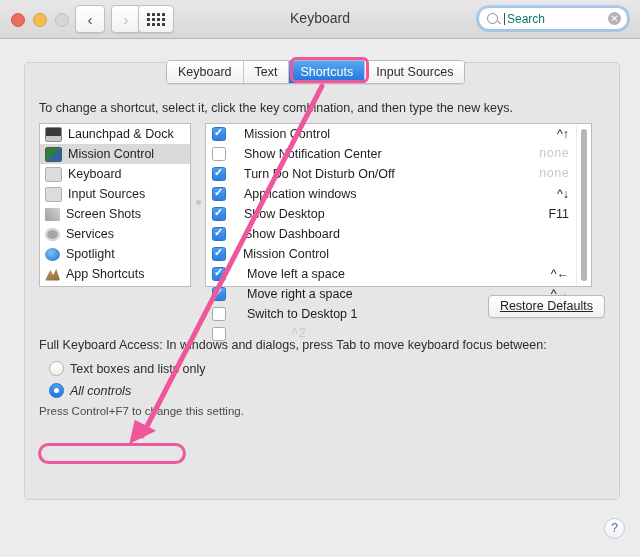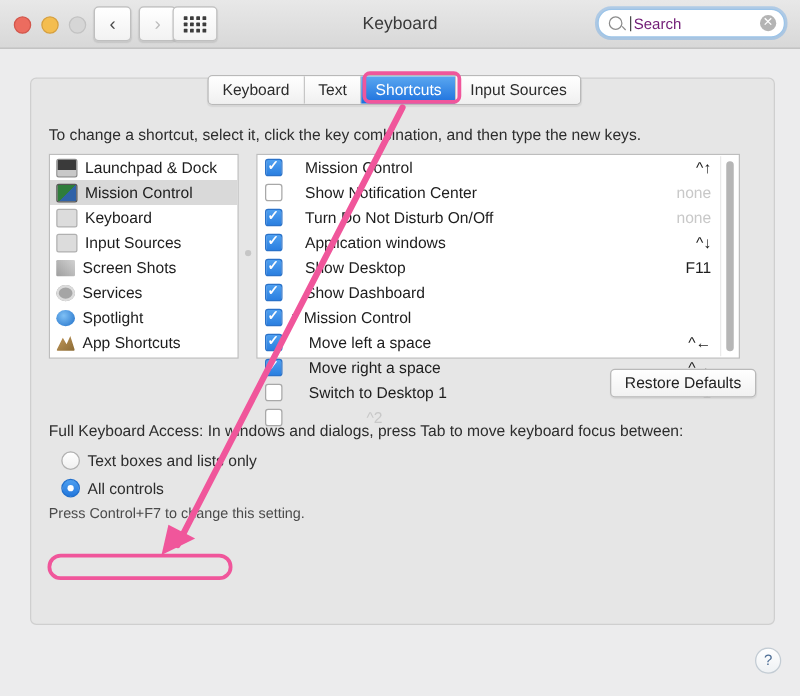--- a/index.html
+++ b/index.html
@@ -59,21 +59,21 @@
   }
   .mag {
     width: 9px; height: 9px; border: 1.3px solid #8b8b8b; border-radius: 50%;
     margin-left: 8px; position: relative; flex: none;
   }
   .mag:after {
     content:""; position: absolute; width: 4px; height: 1.3px; background: #8b8b8b;
     transform: rotate(45deg); right: -4px; bottom: 0px;
   }
   .caret { width: 1px; height: 12px; background: #4a4a4a; margin-left: 6px; }
-  .searchph { font-size: 12px; color: #701a75; margin-left: 2px; flex: 1; }
+  .searchph { font-size: 12px; color: #0f766e; margin-left: 2px; flex: 1; }
   .clearbtn {
     width: 13px; height: 13px; border-radius: 50%; background: #b4b4b4;
     margin-right: 6px; color: #fff; font-size: 10px; line-height: 13px;
     text-align: center; flex: none;
   }
 
   
   .panel {
     position: absolute; left: 24px; top: 62px; width: 594px; height: 436px;
     background: #e6e6e6; border: 1px solid #cfcfcf; border-radius: 5px;
@@ -129,21 +129,21 @@
   .cb.on { background: linear-gradient(to bottom,#4d9ff0,#2a7fe0); border-color: #2a72c9; }
   .cb.on:after {
     content:"✓"; position: absolute; left: 1px; top: -2px;
     color: #fff; font-size: 11px; font-weight: bold;
   }
   .sc-label { margin-left: 18px; flex: 1; }
   .sc-row.group .sc-label { margin-left: 6px; }
   .sc-row.child .sc-label { margin-left: 21px; }
   .tri { display: inline-block; margin-right: 3px; font-size: 8px; color: #444; vertical-align: 2px; }
   .sc-key { width: 80px; text-align: right; padding-right: 22px; font-size: 12.5px; color: #1d1d1d; }
-  .sc-key.dim { color: #c8c8c8; }
+  .sc-key.dim { color: #c8c8c8; font-family: Liberation Mono, monospace; }
 
   .scrollbar {
     position: absolute; right: 1px; top: 1px; width: 13px; bottom: 1px;
     background: #fff; border-left: 1px solid #eaeaea;
   }
   .thumb {
     position: absolute; left: 4px; top: 4px; width: 6px; bottom: 4px;
     background: #b6b6b6; border-radius: 3px;
   }
 
@@ -153,28 +153,29 @@
   }
 
   
   .restore {
     position: absolute; right: 14px; top: 232px;
     height: 21px; padding: 0 11px; line-height: 21px;
     font-size: 12.5px; color: #222;
     background: linear-gradient(to bottom,#ffffff,#f1f1f1);
     border: 1px solid #b9b9b9; border-radius: 4px;
     box-shadow: 0 1px 1px rgba(0,0,0,.07);
+    text-decoration: underline;
   }
   .fka { position: absolute; left: 14px; top: 275px; font-size: 12.5px; color: #2d2d2d; }
   .radio-row {
     position: absolute; left: 24px; display: flex; align-items: center; gap: 6px;
     font-size: 12.5px; color: #2d2d2d;
   }
   .radio-row.r1 { top: 298px; }
-  .radio-row.r2 { top: 320px; }
+  .radio-row.r2 { top: 320px; font-style: italic; }
   .rd {
     width: 13px; height: 13px; border-radius: 50%;
     background: linear-gradient(to bottom,#ffffff,#f0f0f0);
     border: 1px solid #b0b0b0; flex: none; position: relative;
   }
   .rd.on { background: linear-gradient(to bottom,#4d9ff0,#2277dd); border-color: #2270cc; }
   .rd.on:after {
     content:""; position: absolute; left: 4px; top: 4px;
     width: 5px; height: 5px; border-radius: 50%; background: #fff;
   }

